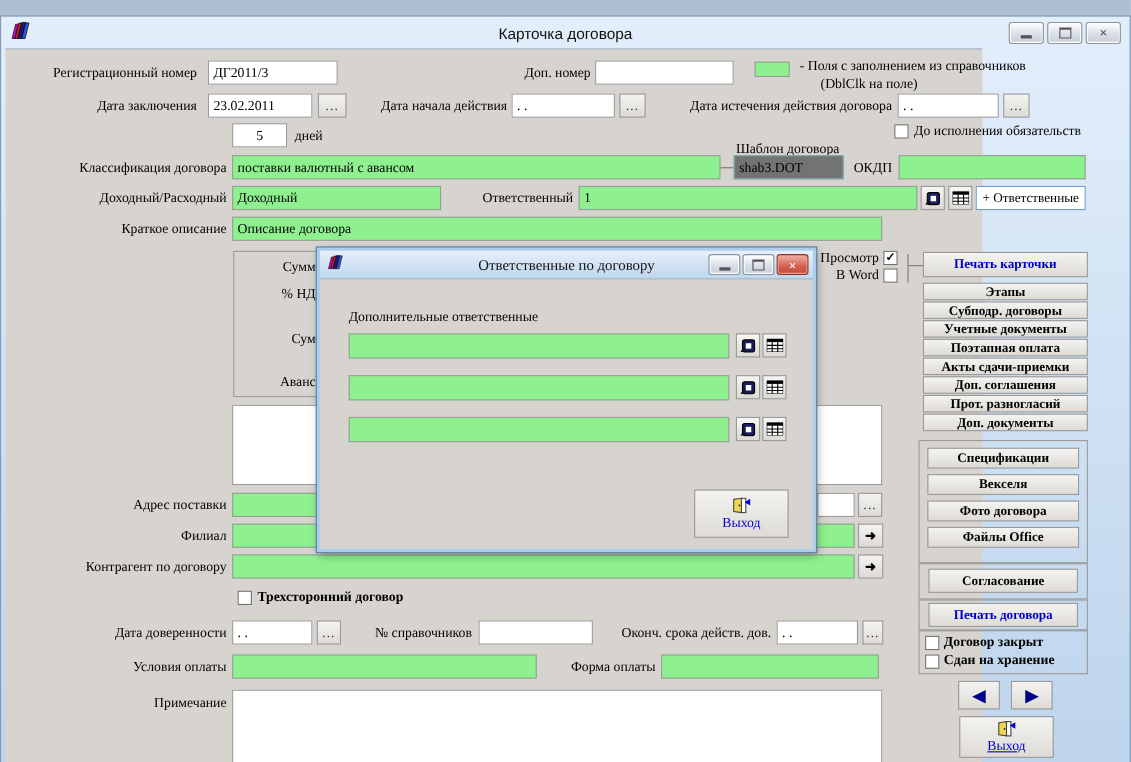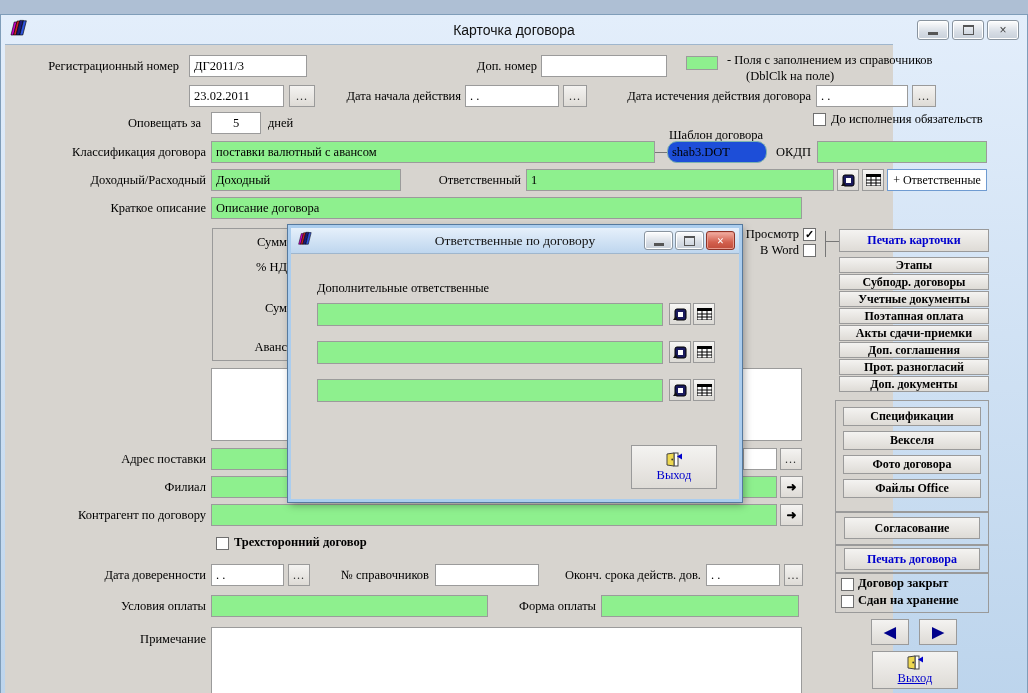--- a/index.html
+++ b/index.html
@@ -11,21 +11,21 @@
   .winbtns{position:absolute;right:8px;top:5px;display:flex;gap:3px;z-index:2;}
   .wbtn{width:30px;height:18px;border:1px solid #89949f;border-radius:3px;background:linear-gradient(#fefefe,#d7dde5 60%,#c8d0da);display:flex;align-items:center;justify-content:center;color:#444;font-size:12px;line-height:1;box-shadow:inset 0 0 0 1px #fff;}
   .wbtn.red{background:linear-gradient(#f2b0a5,#d3604e 60%,#c04d3c);color:#fff;border-color:#8e3327;box-shadow:inset 0 0 0 1px #e89a8c;font-weight:bold;}
   .g-min{width:10px;height:3px;background:#555;margin-top:7px;}
   .g-max{width:9px;height:7px;border:1px solid #555;border-top-width:2px;}
   .content{position:absolute;left:4px;top:29px;width:888px;height:659px;background:#d7d4cf;border-top:1px solid #9fb6cd;font-family:Liberation Serif, serif;}
   .lbl{position:absolute;text-align:right;white-space:nowrap;line-height:22px;font-size:12.5px;}
   .plain{position:absolute;white-space:nowrap;font-size:12.5px;}
   .field{position:absolute;height:22px;box-sizing:border-box;background:#fff;border:1px solid #9b9b9b;line-height:20px;padding:0 4px;font-size:12.5px;white-space:nowrap;overflow:hidden;}
   .green{background:#8ef08e;}
-  .cyan{background:#1d4ed8;border-color:#7fb3af;border-radius:10px;}
+  .cyan{background:#737373;border-color:#7fb3af;}
   .tarea{position:absolute;box-sizing:border-box;background:#fff;border:1px solid #9b9b9b;}
   .btn{position:absolute;box-sizing:border-box;background:linear-gradient(#f4f3f1,#dedbd6);border:1px solid #9a9a9a;display:flex;align-items:center;justify-content:center;font-size:12px;font-weight:bold;color:#000;white-space:nowrap;}
   .dots{color:#333;font-weight:normal;letter-spacing:1px;}
   .bluetxt{color:#0000cd;}
   .underl{text-decoration:underline;}
   .cb{position:absolute;width:13px;height:13px;box-sizing:border-box;background:#fff;border:1px solid #6f6f6f;font-size:11px;line-height:11px;text-align:center;font-weight:bold;color:#000;}
   .groupbox{position:absolute;box-sizing:border-box;border:1px solid #9a9a9a;}
   .line{position:absolute;background:#777;}
   .iconbtn{position:absolute;width:22px;height:22px;box-sizing:border-box;background:linear-gradient(#f7f6f4,#dcdad5);border:1px solid #9a9a9a;display:flex;align-items:center;justify-content:center;padding:0;}
   .exitbtn{position:absolute;box-sizing:border-box;background:linear-gradient(#f4f3f1,#dedbd6);border:1px solid #9a9a9a;display:flex;flex-direction:column;align-items:center;justify-content:center;gap:1px;}
@@ -69,30 +69,30 @@
   <div class="content">
 
     <div class="lbl" style="left:0;width:174px;top:10px">Регистрационный номер</div>
     <div class="field" style="left:184px;top:10px;width:118px">ДГ2011/3</div>
     <div class="lbl" style="left:380px;width:152px;top:10px">Доп. номер</div>
     <div class="field" style="left:536px;top:10px;width:126px"></div>
     <div class="field green" style="left:681px;top:11px;width:32px;height:14px"></div>
     <div class="plain" style="left:722px;top:8px">- Поля с заполнением из справочников</div>
     <div class="plain" style="left:741px;top:24px">(DblClk на поле)</div>
 
+    <div class="lbl" style="left:0;width:174px;top:40px">Дата заключения</div>
     <div class="field" style="left:184px;top:40px;width:95px">23.02.2011</div>
     <div class="btn dots" style="left:284px;top:40px;width:26px;height:22px">...</div>
     <div class="lbl" style="left:300px;width:156px;top:40px">Дата начала действия</div>
     <div class="field" style="left:460px;top:40px;width:94px">. .</div>
     <div class="btn dots" style="left:558px;top:40px;width:24px;height:22px">...</div>
     <div class="lbl" style="left:590px;width:216px;top:40px">Дата истечения действия договора</div>
     <div class="field" style="left:811px;top:40px;width:92px">. .</div>
     <div class="btn dots" style="left:907px;top:40px;width:24px;height:22px">...</div>
 
-    <div class="lbl" style="left:0;width:196px;top:67px">Оповещать за</div>
     <div class="field" style="left:206px;top:67px;width:50px;text-align:center">5</div>
     <div class="plain" style="left:263px;top:71px">дней</div>
     <span class="cb" style="left:808px;top:68px"></span>
     <div class="plain" style="left:826px;top:67px">До исполнения обязательств</div>
 
     <div class="plain" style="left:664px;top:83px">Шаблон договора</div>
 
     <div class="lbl" style="left:0;width:201px;top:96px">Классификация договора</div>
     <div class="field green" style="left:206px;top:96px;width:444px">поставки валютный с авансом</div>
     <div class="line" style="left:650px;top:107px;width:12px;height:1px"></div>

